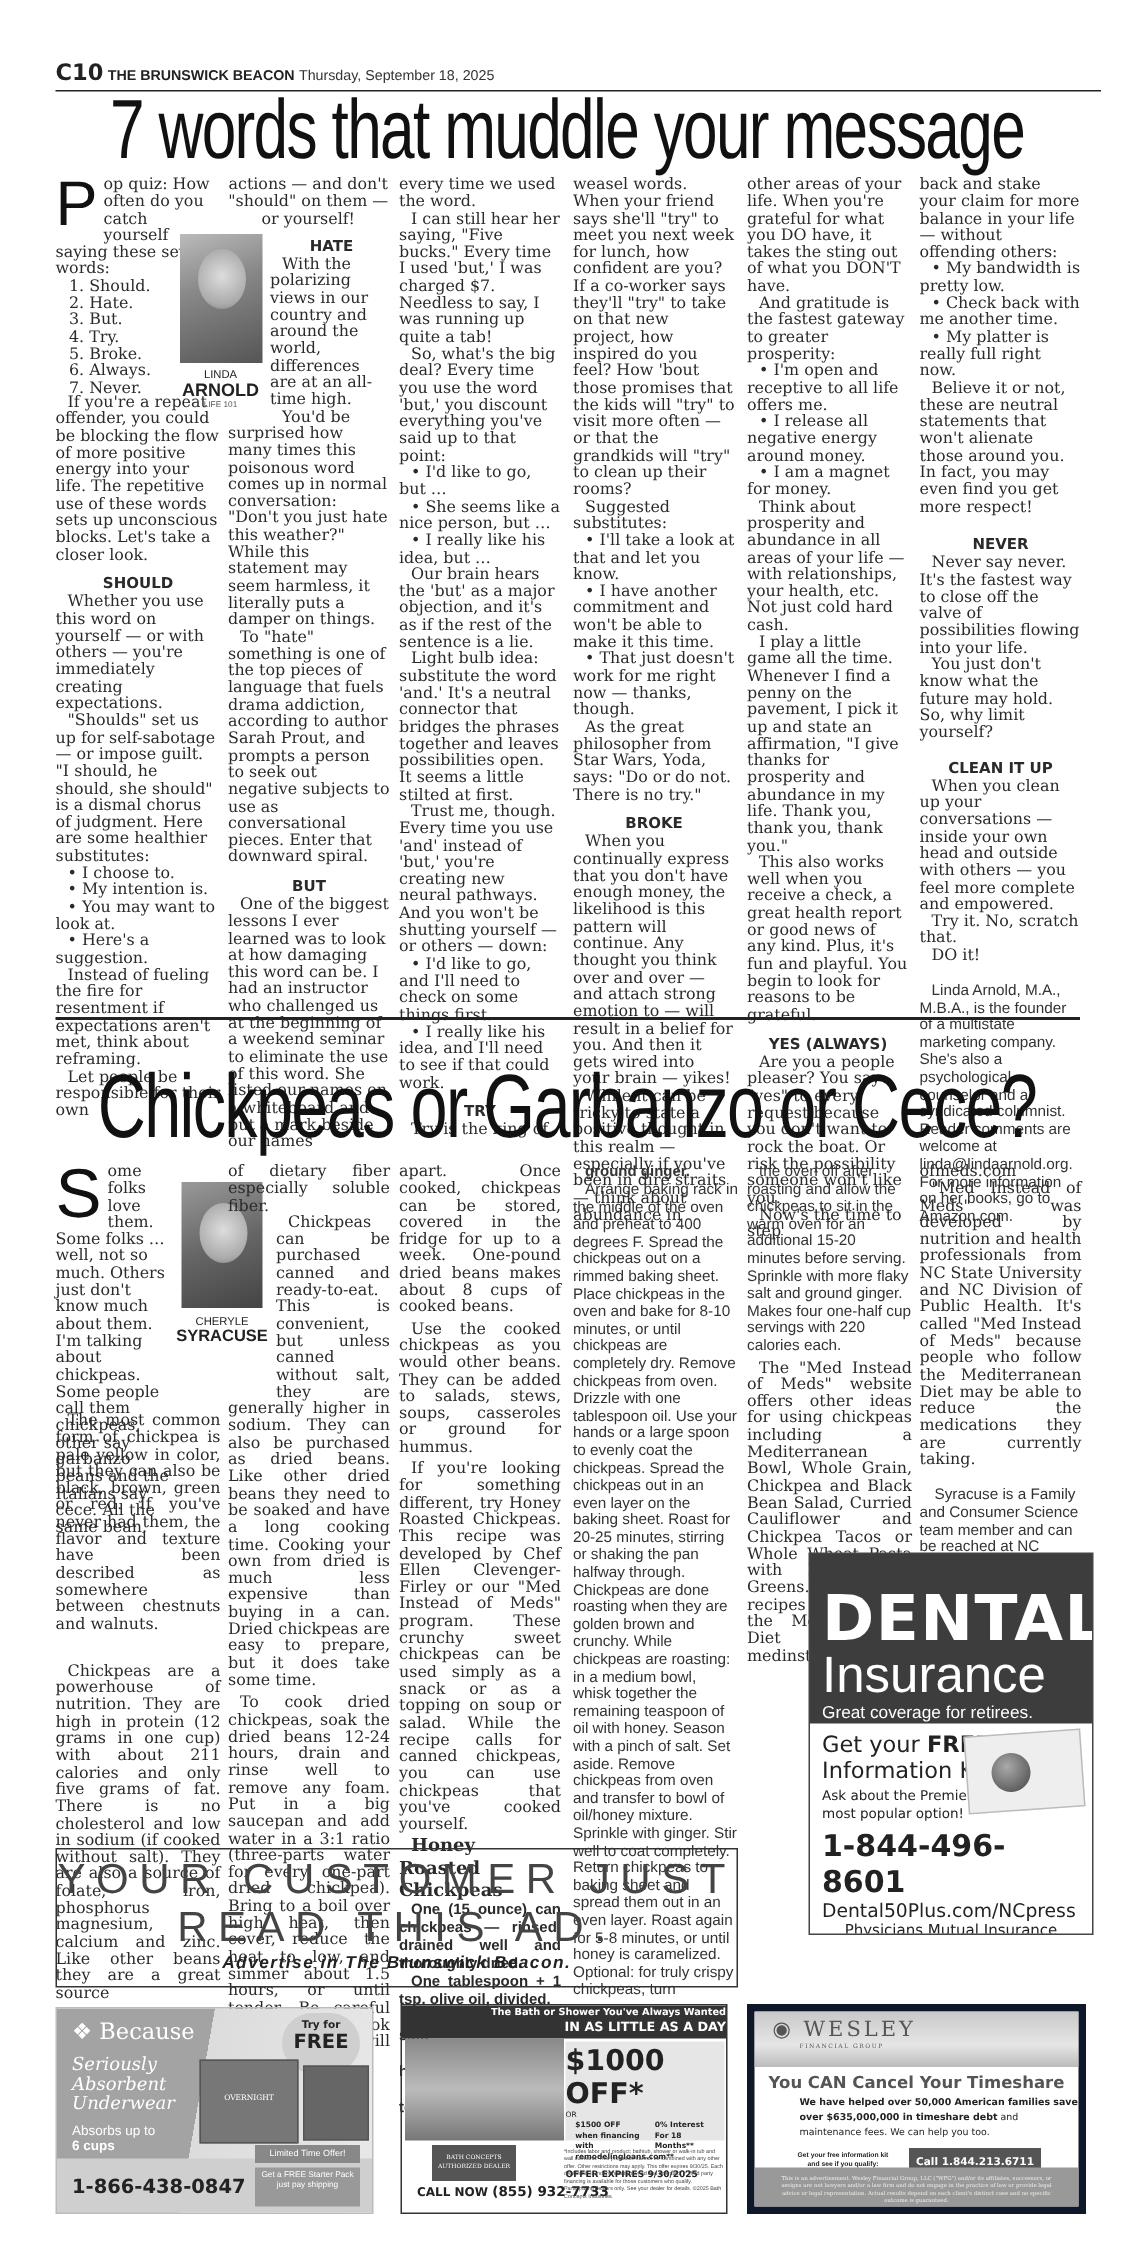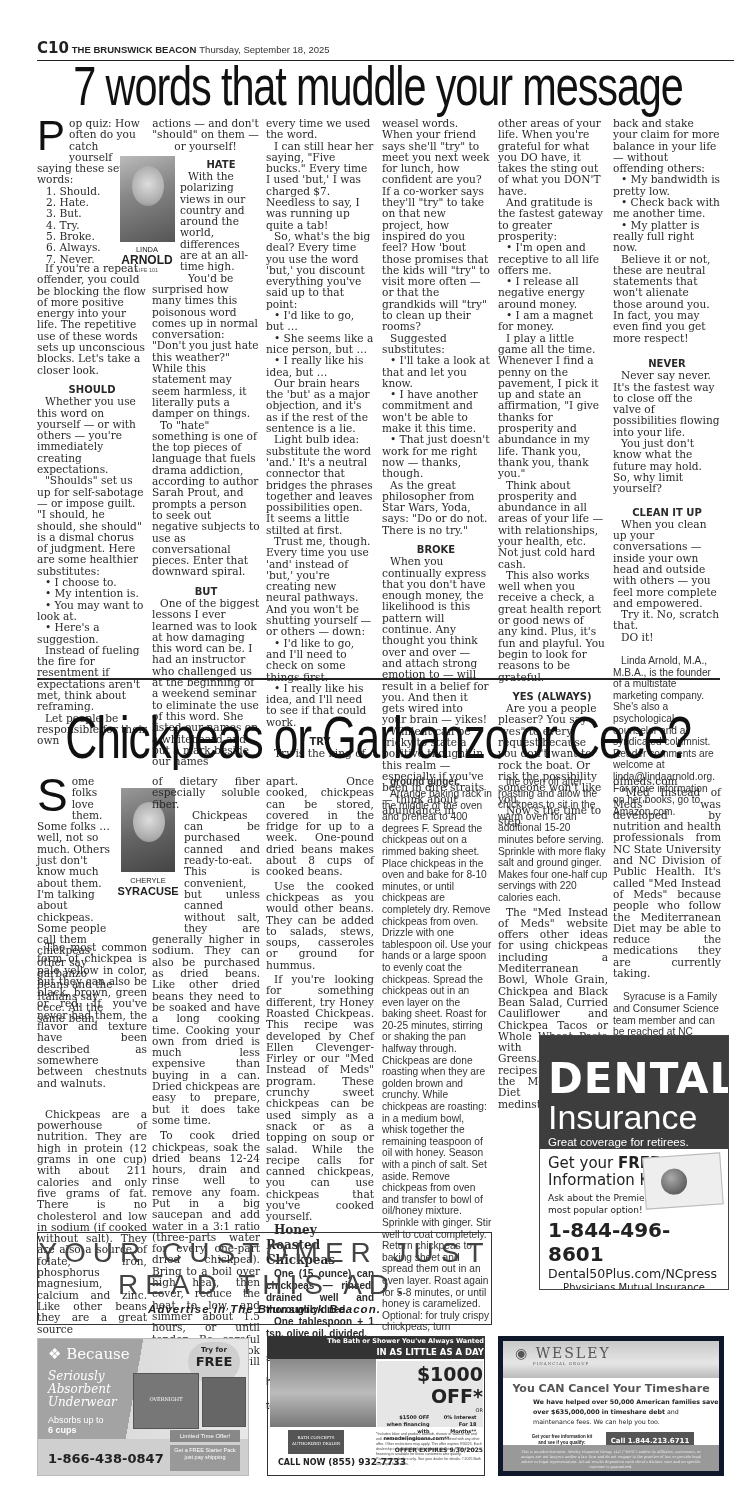--- a/index.html
+++ b/index.html
@@ -54,21 +54,21 @@
 .because .pack{position:absolute;background:#777;border:1px solid #555}
 .because .bar{position:absolute;left:0;bottom:0;width:100%;height:36px;background:#cfcfcf}
 .because .ph{position:absolute;left:10px;bottom:9px;font-family:"DejaVu Sans",sans-serif;font-weight:bold;font-size:13px;color:#222}
 .because .lto{position:absolute;right:8px;bottom:33px;width:70px;height:12px;background:#888;color:#fff;font-size:6px;line-height:12px;text-align:center;font-family:"Liberation Sans",sans-serif}
 .because .sp{position:absolute;right:8px;bottom:4px;width:70px;height:26px;background:#999;color:#fff;font-size:5.5px;line-height:7px;text-align:center;padding-top:2px;font-family:"Liberation Sans",sans-serif}
 .bath{left:267px;top:1336px;width:218px;height:140px;border:1px solid #333}
 .bath .hd{background:#333;color:#fff;text-align:right;font-family:"DejaVu Sans",sans-serif;font-weight:bold;height:22px}
 .bath .hd .a{font-size:6.5px;line-height:9px}
 .bath .hd .b{font-size:8.5px;line-height:12px}
 .bath .img{position:absolute;left:2px;top:22px;width:106px;height:68px;background:linear-gradient(180deg,#888,#bbb 50%,#777)}
-.bath .off{position:absolute;left:109px;top:24px;width:106px;height:66px;background:#e6e6e6;text-align:right;font-family:"DejaVu Sans",sans-serif}
+.bath .off{position:absolute;left:109px;top:24px;width:106px;height:66px;background:#e6e6e6;text-align:left;font-family:"DejaVu Sans",sans-serif}
 .bath .off .amt{font-weight:bold;font-size:19px;line-height:22px;margin-top:2px}
 .bath .off .or{font-size:5px;line-height:7px}
 .bath .off .sub{font-size:5px;line-height:7px;font-weight:bold}
 .bath .off .exp{font-size:6px;font-weight:bold;margin-top:4px}
 .bath .logo{position:absolute;left:20px;top:93px;width:56px;height:24px;background:#555;color:#fff;font-size:4px;line-height:6px;text-align:center;padding-top:5px}
 .bath .call{position:absolute;left:10px;top:121px;font-family:"DejaVu Sans",sans-serif;font-weight:bold;font-size:8px;line-height:8px}
 .bath .fine{position:absolute;left:108px;top:95px;width:106px;font-size:3.6px;line-height:5px;color:#444;font-family:"Liberation Sans",sans-serif}
 .wesley{left:498px;top:1336px;width:226px;height:140px;border:5px solid #0f172a}
 .wesley .img{height:37px;background:linear-gradient(180deg,#c8c8c8,#e6e6e6 60%,#bbb)}
 .wesley .logo{position:absolute;left:12px;top:4px;font-family:"DejaVu Serif",serif;font-size:14px;letter-spacing:2px;color:#555}
@@ -167,22 +167,22 @@
   <p>When you continually express that you don't have enough money, the likelihood is this pattern will continue. Any thought you think over and over — and attach strong emotion to — will result in a belief for you. And then it gets wired into your brain — yikes!</p>
   <p>While it can be tricky to state a positive thought in this realm — especially if you've been in dire straits — think about abundance in</p>
 </div>
 
 <div class="col" style="left:498px;top:118px;width:108px">
   <p class="ni">other areas of your life. When you're grateful for what you DO have, it takes the sting out of what you DON'T have.</p>
   <p>And gratitude is the fastest gateway to greater prosperity:</p>
   <p class="bl">• I'm open and receptive to all life offers me.</p>
   <p class="bl">• I release all negative energy around money.</p>
   <p class="bl">• I am a magnet for money.</p>
+  <p>Think about prosperity and abundance in all areas of your life — with relationships, your health, etc. Not just cold hard cash.</p>
   <p>I play a little game all the time. Whenever I find a penny on the pavement, I pick it up and state an affirmation, "I give thanks for prosperity and abundance in my life. Thank you, thank you, thank you."</p>
-  <p>Think about prosperity and abundance in all areas of your life — with relationships, your health, etc. Not just cold hard cash.</p>
   <p>This also works well when you receive a check, a great health report or good news of any kind. Plus, it's fun and playful. You begin to look for reasons to be grateful.</p>
   <p class="sh">YES (ALWAYS)</p>
   <p>Are you a people pleaser? You say "yes" to every request because you don't want to rock the boat. Or risk the possibility someone won't like you.</p>
   <p>Now's the time to step</p>
 </div>
 
 <div class="col" style="left:613px;top:118px;width:108px">
   <p class="ni">back and stake your claim for more balance in your life — without offending others:</p>
   <p class="bl">• My bandwidth is pretty low.</p>
   <p class="bl">• Check back with me another time.</p>

